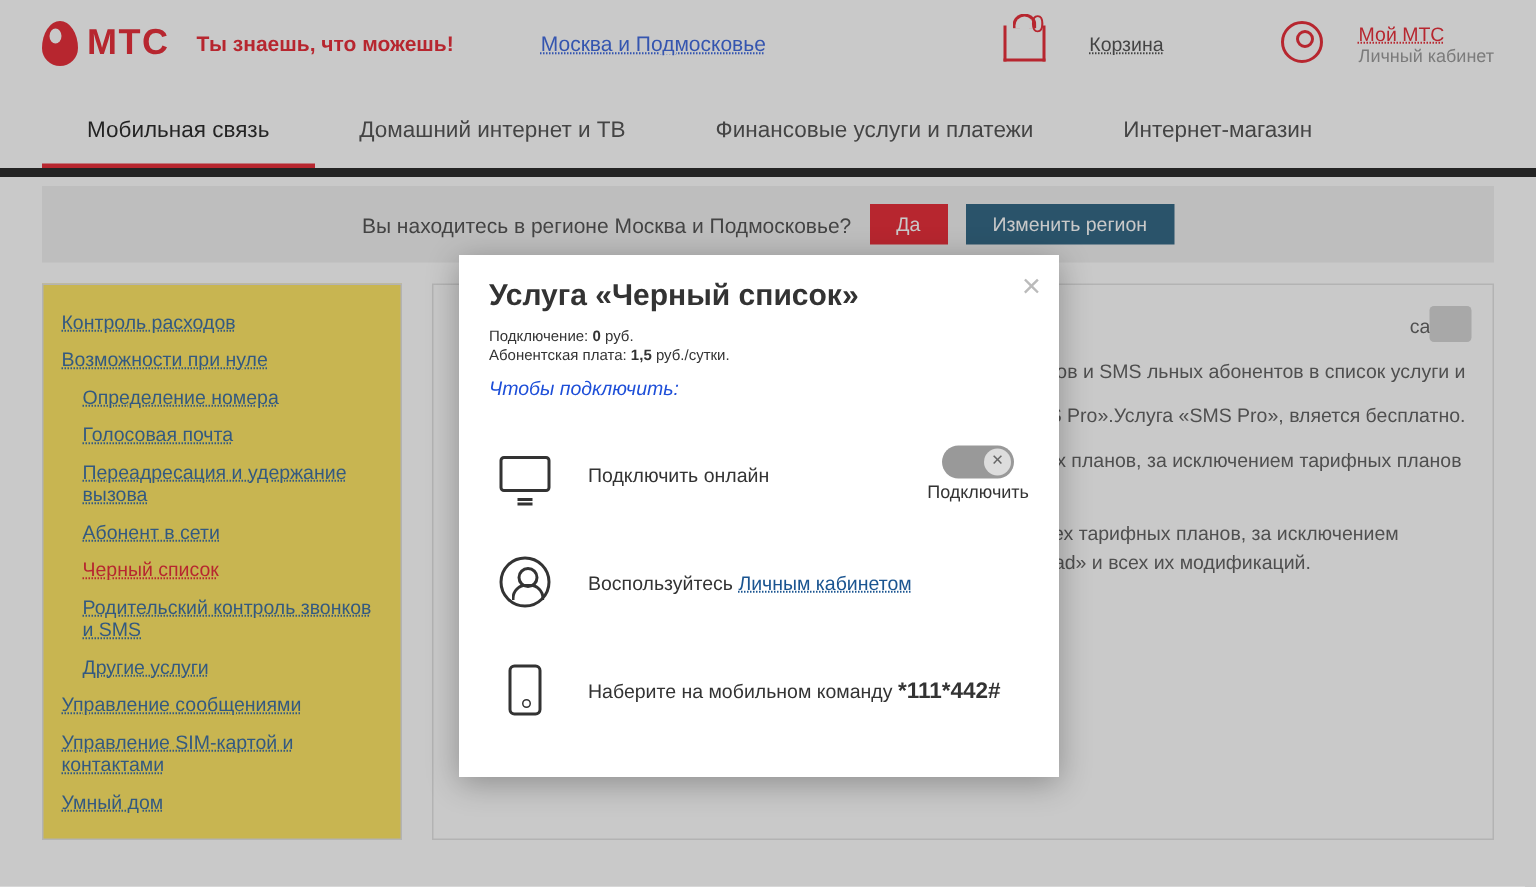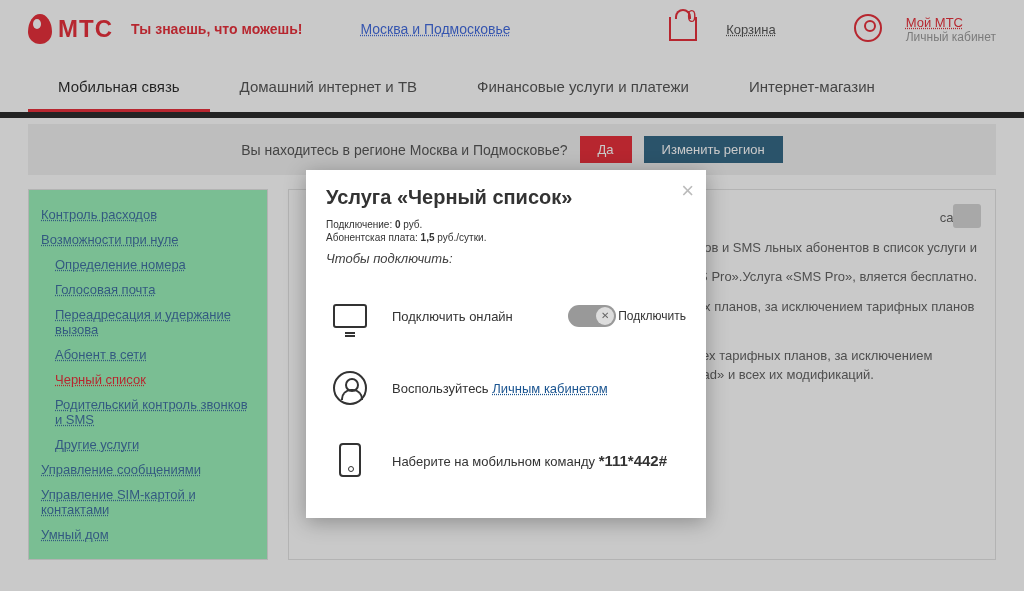--- a/index.html
+++ b/index.html
@@ -22,47 +22,47 @@
 .user-icon::after{content:"";position:absolute;top:4px;left:8px;width:8px;height:8px;border:2px solid #e30613;border-radius:50%}
 .my-mts-text a{color:#e30613;text-decoration:underline dotted;font-size:13px}
 .my-mts-text div{color:#888;font-size:12px}
 .nav{display:flex;border-bottom:6px solid #000000;padding:0 28px;margin-top:10px}
 .nav-item{padding:14px 30px;font-size:15px;color:#333;cursor:pointer}
 .nav-item.active{border-bottom:3px solid #e30613;color:#000}
 .region-bar{background:#eee;padding:12px;text-align:center;margin:6px 28px 0;font-size:14px;color:#333;display:flex;justify-content:center;align-items:center;gap:12px}
 .btn-red{background:#e30613;color:#fff;padding:6px 18px;border:none;cursor:pointer;font-size:13px}
 .btn-grey{background:#0c4a6e;color:#fff;padding:6px 18px;border:none;cursor:pointer;font-size:13px}
 .body-wrap{display:flex;padding:14px 28px;gap:20px}
-.sidebar{width:240px;border:1px solid #ddd;padding:12px;background:#86efac}
+.sidebar{width:240px;border:1px solid #ddd;padding:12px;background:#fde047}
 .sb-item{color:#1a5490;text-decoration:underline dotted;font-size:13px;padding:5px 0;cursor:pointer;display:block}
 .sb-item.active{color:#e30613}
 .sb-sub{padding-left:14px}
 .content{flex:1;border:1px solid #ddd;padding:18px;background:#fff;position:relative;font-size:13px;color:#444;line-height:1.5}
 .content p{margin-bottom:10px}
 .content .sms-note{color:#888;font-size:12px}
 .print-icon{position:absolute;top:14px;right:14px;width:28px;height:24px;background:#ccc;border-radius:3px}
 .modal{position:absolute;top:170px;left:306px;width:400px;background:#fff;z-index:10;box-shadow:0 4px 20px rgba(0,0,0,.3);padding:16px 20px 22px}
 .modal-title{font-size:20px;font-weight:bold;color:#333;margin-bottom:10px}
 .modal-close{position:absolute;top:10px;right:12px;color:#bbb;font-size:22px;cursor:pointer;line-height:1}
 .modal-line{font-size:10px;color:#333;margin-bottom:2px}
 .modal-line b{font-weight:bold}
-.modal-instr{font-style:italic;font-size:13px;color:#404040;margin:8px 0 14px}
+.modal-instr{font-style:italic;font-size:13px;color:#1d4ed8;margin:8px 0 14px}
 .modal-row{display:flex;align-items:center;gap:18px;padding:12px 0}
 .m-icon-box{width:48px;height:48px;display:flex;align-items:center;justify-content:center;flex-shrink:0}
 .m-icon-monitor{width:34px;height:24px;border:2px solid #333;border-radius:3px;position:relative}
 .m-icon-monitor::after{content:"";position:absolute;bottom:-8px;left:10px;width:10px;height:2px;background:#333;box-shadow:0 3px 0 0 #333}
 .m-icon-user{width:34px;height:34px;border:2px solid #333;border-radius:50%;position:relative}
 .m-icon-user::before{content:"";position:absolute;top:5px;left:10px;width:10px;height:10px;border:2px solid #333;border-radius:50%}
 .m-icon-user::after{content:"";position:absolute;bottom:3px;left:6px;width:18px;height:9px;border:2px solid #333;border-bottom:none;border-radius:10px 10px 0 0}
 .m-icon-phone{width:22px;height:34px;border:2px solid #333;border-radius:4px;position:relative}
 .m-icon-phone::after{content:"";position:absolute;bottom:3px;left:7px;width:4px;height:4px;border:1px solid #333;border-radius:50%}
 .m-text{font-size:13px;color:#333;flex:1}
 .m-text a{color:#1a5490;text-decoration:underline dotted}
 .m-text .cmd{font-weight:bold;font-size:15px}
-.toggle-wrap{display:flex;flex-direction:row;align-items:center;gap:2px}
+.toggle-wrap{display:flex;flex-direction:column;align-items:center;gap:2px}
 .toggle{width:48px;height:22px;background:#999;border-radius:11px;position:relative;cursor:pointer}
 .toggle::after{content:"✕";position:absolute;right:2px;top:2px;width:18px;height:18px;background:#ddd;border-radius:50%;font-size:10px;text-align:center;line-height:18px;color:#666}
 .toggle-label{font-size:12px;color:#333}
 </style>
 </head>
 <body>
 
 <div class="header">
   <div class="logo-box">
     <div class="logo-egg"></div>

